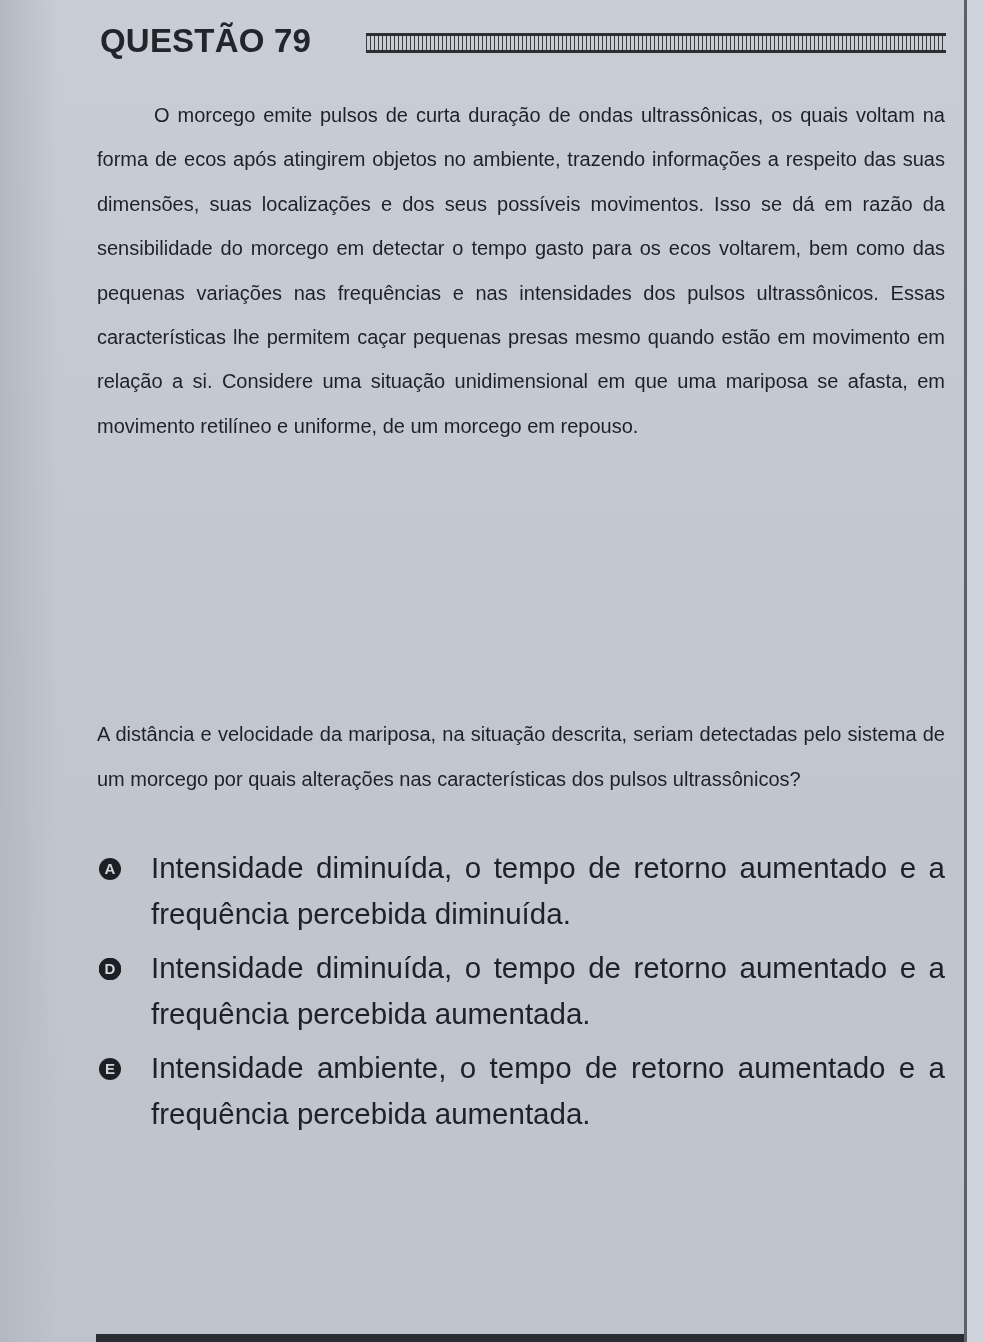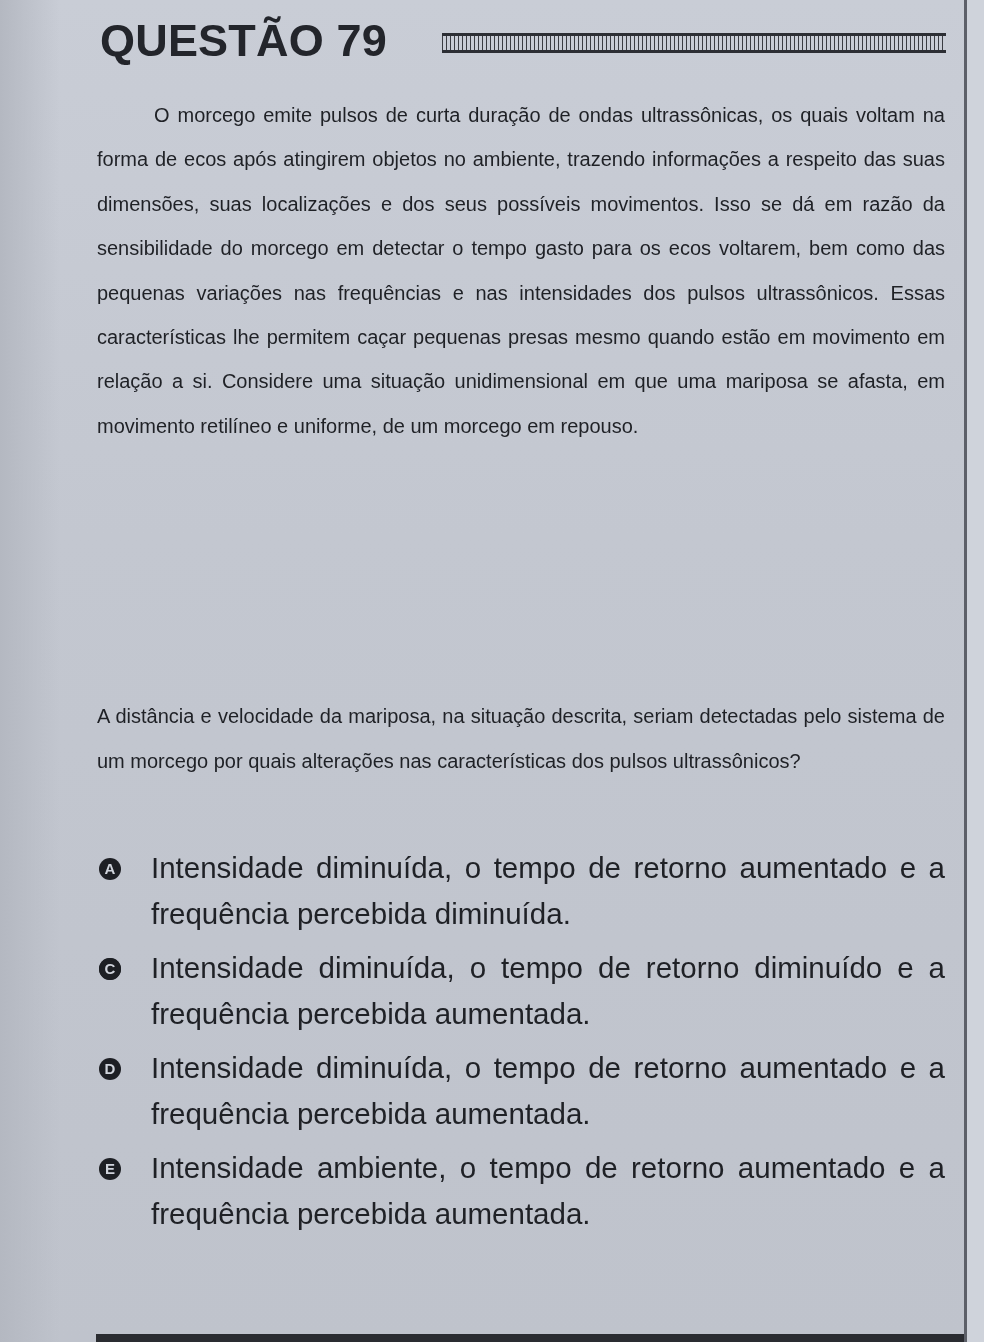--- a/index.html
+++ b/index.html
@@ -24,36 +24,36 @@
     }
     .bottom-bar {
       position: absolute; left: 96px; top: 1334px; width: 868px; height: 8px;
       background: #2a2c31;
     }
     .header {
       position: absolute; left: 100px; top: 18px; width: 846px; height: 46px;
       display: flex; align-items: center;
     }
     .q-title {
-      font-weight: bold; font-size: 45px; letter-spacing: 0.2px; color: #23252b;
+      font-weight: bold; font-size: 33px; letter-spacing: 0.2px; color: #23252b;
       white-space: nowrap;
     }
     .q-rule {
       margin-left: 55px; flex: 1; height: 14px;
       border-top: 3px solid #2c2e34; border-bottom: 3px solid #2c2e34;
       background: repeating-linear-gradient(90deg, #3a3c42 0 1px, transparent 1px 4px);
       margin-top: 4px;
     }
     .body-text {
       position: absolute; left: 97px; width: 848px;
       font-size: 20px; line-height: 44.4px; text-align: justify;
       color: #1f2126;
     }
     .para1 { top: 93px; text-indent: 57px; }
-    .para2 { top: 694px; line-height: 44.5px; }
+    .para2 { top: 712px; line-height: 44.5px; }
     .options { position: absolute; left: 97px; top: 845px; width: 848px; }
     .option {
       position: relative; padding-left: 54px; font-size: 29.5px; line-height: 46px;
       text-align: justify; margin-bottom: 8px; color: #1f2126;
     }
     .option .badge {
       position: absolute; left: 2px; top: 13px; width: 22px; height: 22px;
       border-radius: 50%; background: #1d1f24; color: #cfd3db;
       font-size: 15px; font-weight: bold; line-height: 22px; text-align: center;
     }
@@ -76,21 +76,20 @@
 <div class="options">
   <div class="option">
     <span class="badge">A</span>
     <span>Intensidade diminuída, o tempo de retorno aumentado e a frequência percebida diminuída.</span>
   </div>
   <div class="option">
     <span class="badge">B</span>
   </div>
   <div class="option">
     <span class="badge">C</span>
-    <span>Intensidade diminuída, o tempo de retorno diminuído e a frequência percebida aumentada.</span>
   </div>
   <div class="option">
     <span class="badge">D</span>
     <span>Intensidade diminuída, o tempo de retorno aumentado e a frequência percebida aumentada.</span>
   </div>
   <div class="option">
     <span class="badge">E</span>
     <span>Intensidade ambiente, o tempo de retorno aumentado e a frequência percebida aumentada.</span>
   </div>
 </div>

